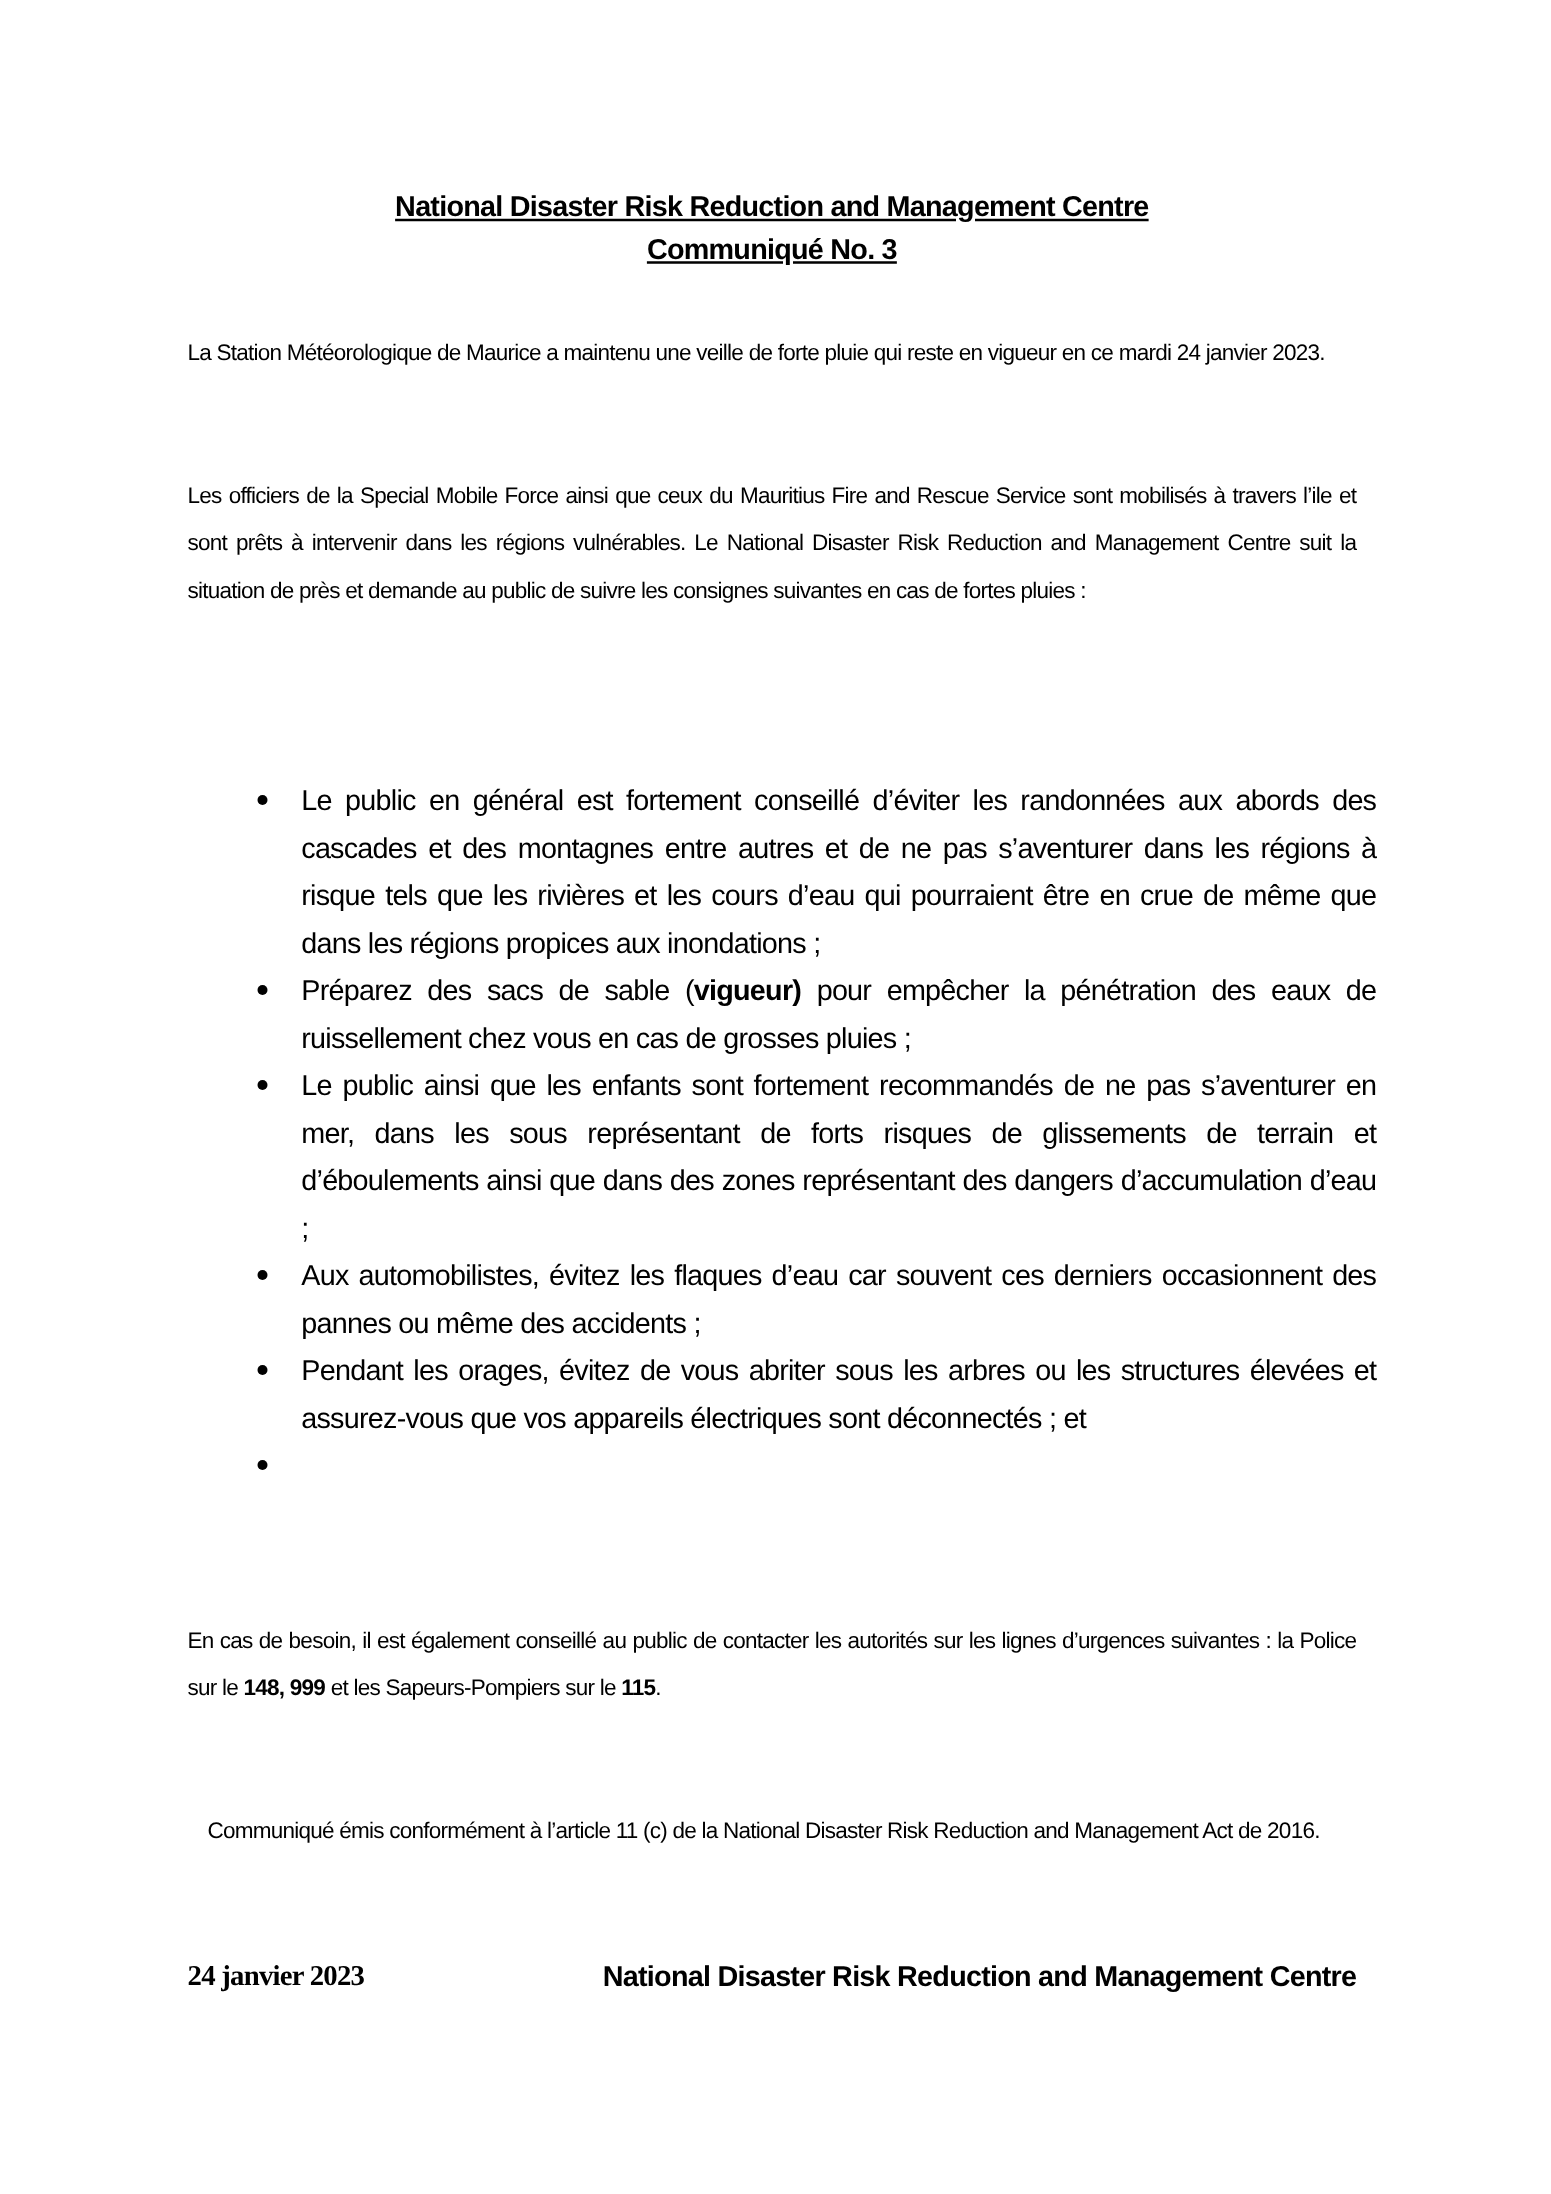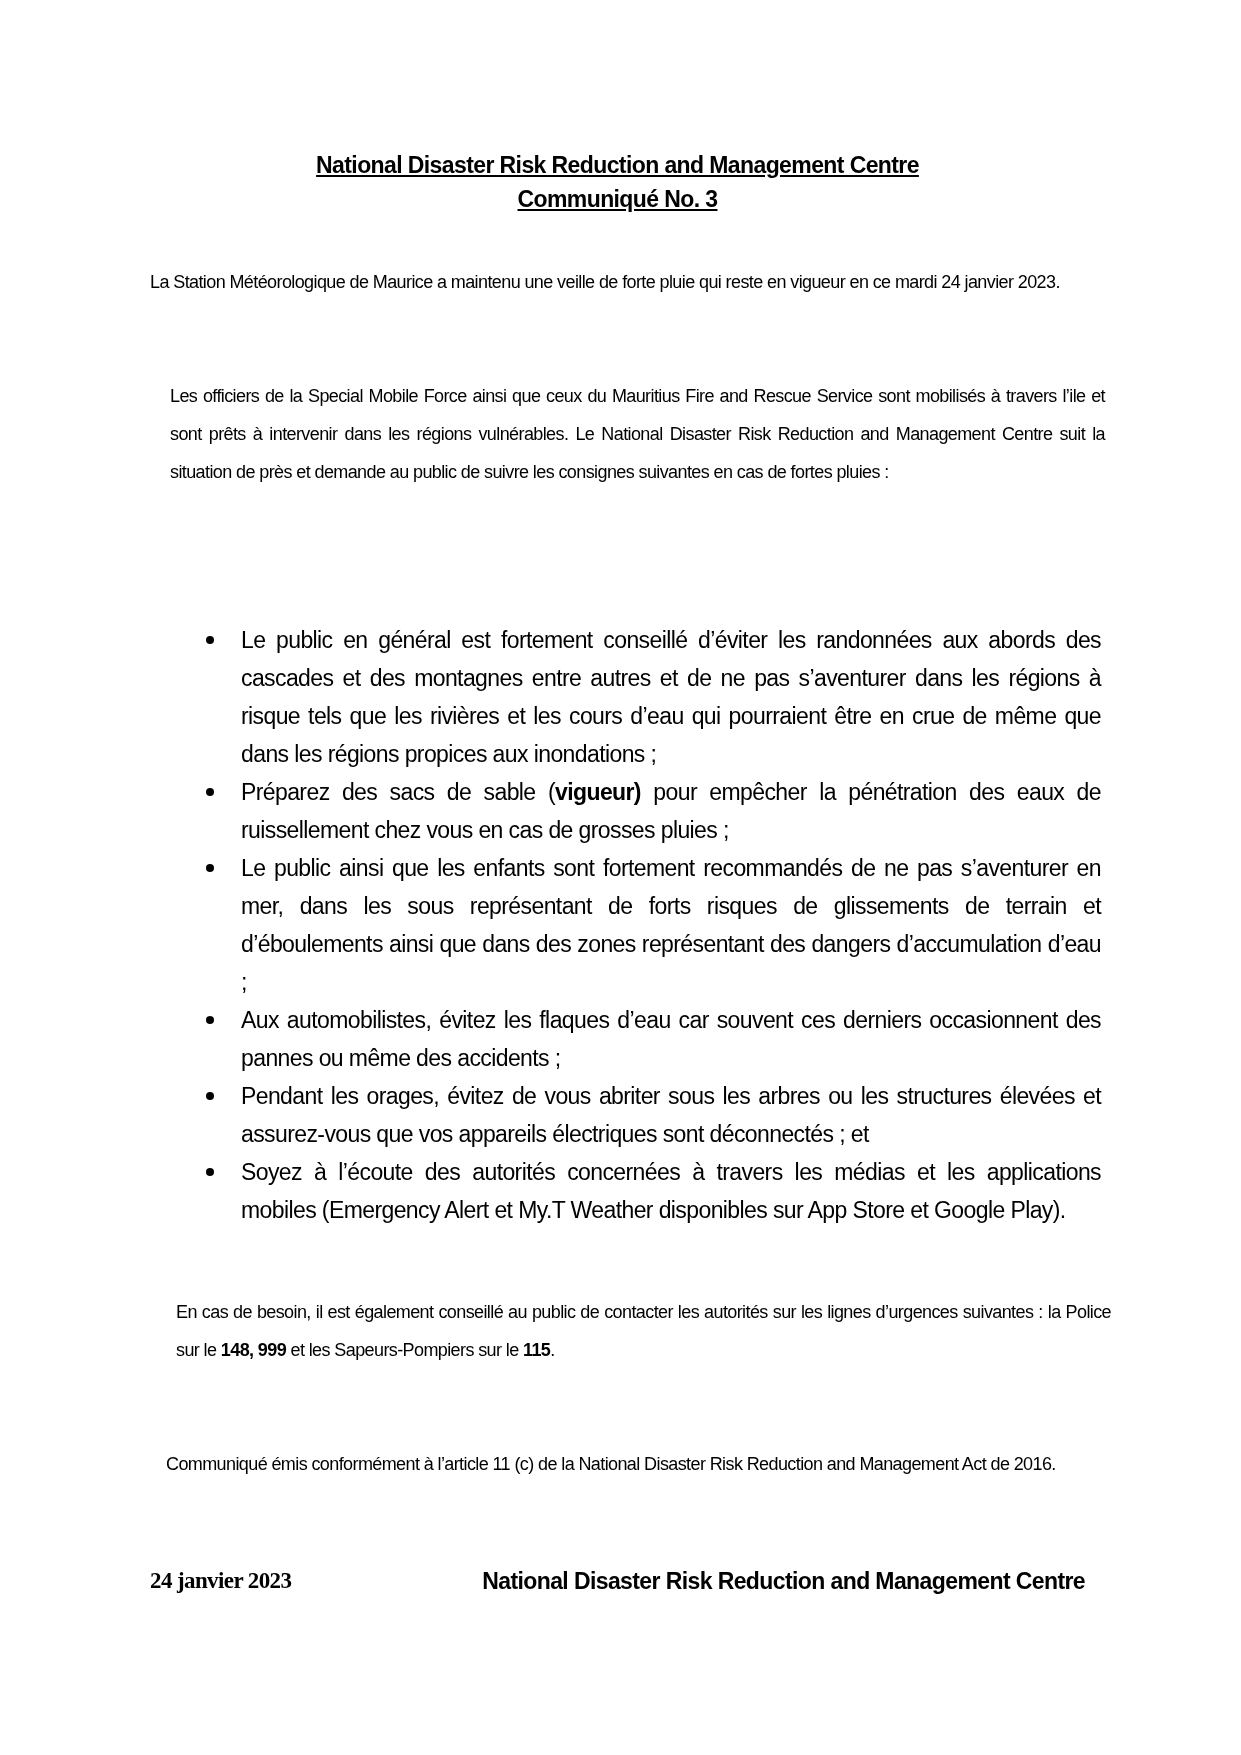--- a/index.html
+++ b/index.html
@@ -36,21 +36,21 @@
       text-align: center;
       font-weight: bold;
       text-decoration: underline;
       font-size: 23px;
       line-height: 34px;
       letter-spacing: -0.6px;
       top: 148px;
     }
     .header div { margin: 0; }
     .p1 { position: absolute; top: 263px; left: 0; width: 935px; }
-    .p2 { position: absolute; top: 377px; left: 0; width: 935px; margin-left: 20px; }
+    .p2 { position: absolute; top: 377px; left: 0; width: 935px; }
     .bullets {
       position: absolute;
       top: 605px;
       left: 0;
       width: 935px;
       margin: 16px;
       padding: 0;
       list-style: none;
     }
     .bullets li {
@@ -63,21 +63,21 @@
     }
     .bullets li .dot {
       position: absolute;
       left: 40px;
       top: 15px;
       width: 8px;
       height: 8px;
       border-radius: 50%;
       background: #000;
     }
-    .p3 { position: absolute; top: 1293px; left: 0; width: 935px; margin-left: 26px; }
+    .p3 { position: absolute; top: 1293px; left: 0; width: 935px; }
     .p4 { position: absolute; top: 1445px; left: 16px; width: 935px; }
     .signature {
       position: absolute;
       top: 1564px;
       left: 0;
       width: 935px;
       font-weight: bold;
       font-size: 23px;
       line-height: 34px;
       letter-spacing: -0.6px;
@@ -116,21 +116,20 @@
     <li>
       <span class="dot"></span>
       <span>Aux automobilistes, évitez les flaques d’eau car souvent ces derniers occasionnent des pannes ou même des accidents ;</span>
     </li>
     <li>
       <span class="dot"></span>
       <span>Pendant les orages, évitez de vous abriter sous les arbres ou les structures élevées et assurez-vous que vos appareils électriques sont déconnectés ; et</span>
     </li>
     <li>
       <span class="dot"></span>
-      <span>Soyez à l’écoute des autorités concernées à travers les médias et les applications mobiles (Emergency Alert et My.T Weather disponibles sur App Store et Google Play).</span>
     </li>
   </ul>
 
   <p class="text p3"><span>En cas de besoin, il est également conseillé au public de contacter les autorités sur les lignes d’urgences suivantes : la Police sur le </span><b>148, 999</b><span> et les Sapeurs-Pompiers sur le </span><b>115</b><span>.</span></p>
 
   <p class="text p4">Communiqué émis conformément à l’article 11 (c) de la National Disaster Risk Reduction and Management Act de 2016.</p>
 
   <div class="signature">
     <span class="sig-date">24 janvier 2023</span>
     <span class="sig-org">National Disaster Risk Reduction and Management Centre</span>

